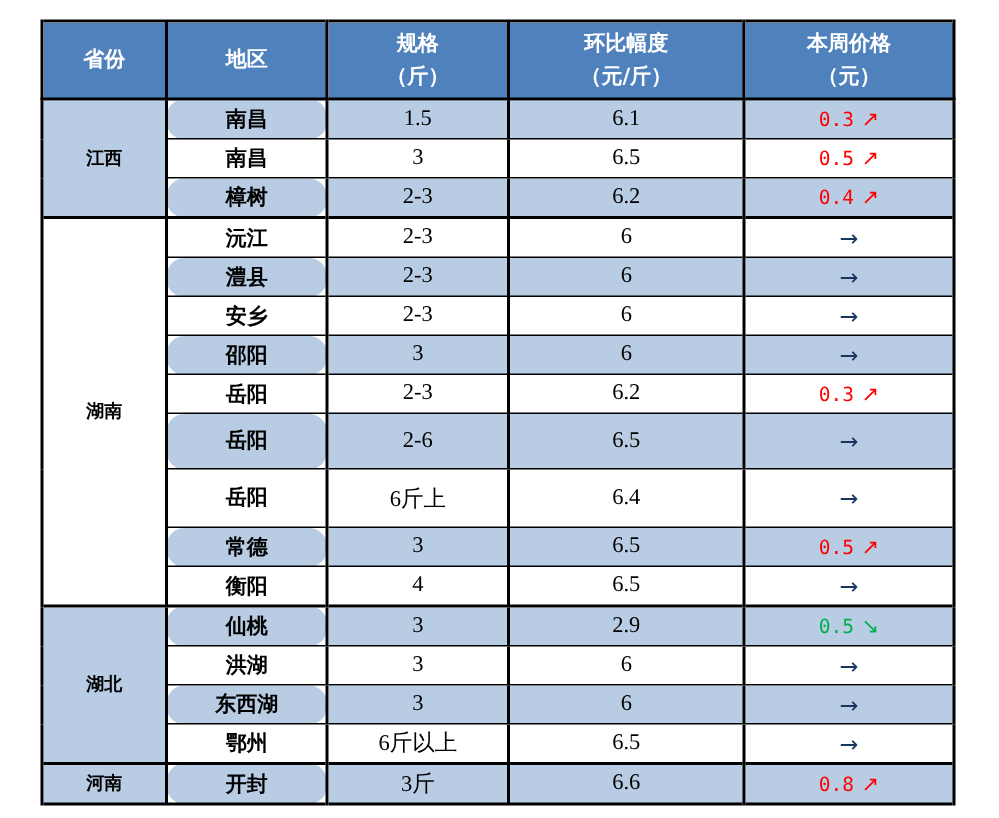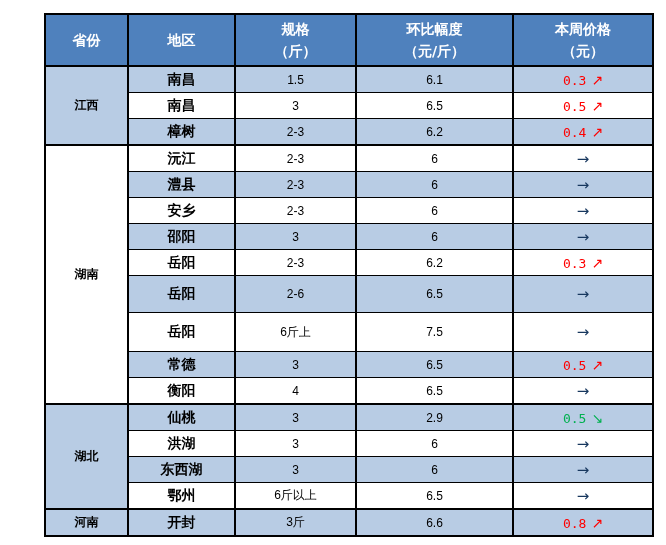--- a/index.html
+++ b/index.html
@@ -12,21 +12,21 @@
     --up:#FF0000;
     --down:#00B050;
     --flat:#17375E;
   }
   html,body{margin:0;padding:0;}
   body{
     width:666px;height:545px;background:#ffffff;position:relative;
     font-family:"DejaVu Sans","Liberation Sans",sans-serif;
     color:var(--text);
   }
-  .table-wrap{position:absolute;left:44px;top:13px;}
+  .table-wrap{position:absolute;left:27px;top:13px;}
   table{
     border-collapse:collapse;table-layout:fixed;width:608px;
     border:2px solid var(--border);
   }
   th,td{
     border:1px solid var(--border);
     border-left-width:2px;border-right-width:2px;
     text-align:center;vertical-align:middle;padding:0;
     overflow:hidden;
   }
@@ -36,22 +36,22 @@
     border-bottom-width:2px;
   }
   thead .hline{display:block;line-height:22px;}
   tbody td{height:25px;font-size:12px;}
   tbody tr:nth-child(odd) td{background:var(--row-alt-bg);}
   tbody tr:nth-child(even) td{background:var(--row-bg);}
   tbody tr.group-start td{border-top-width:2px;}
   tr[data-row="8"] td{height:36px;}
   tr[data-row="9"] td{height:38px;}
   td.province{font-size:12px;font-weight:bold;}
-  td.region{font-size:14px;font-weight:bold;}
-  td.num{font-family:Liberation Sans, sans-serif;font-size:12px;}
+  td.region{font-size:14px;font-weight:bold;border-radius:12px;}
+  td.num{font-family:Liberation Serif, serif;font-size:15px;}
   td.change{font-family:"DejaVu Sans Mono","Liberation Mono",monospace;font-size:13px;font-weight:normal;}
   td.change.up{color:var(--up);}
   td.change.down{color:var(--down);}
   td.change.flat{color:var(--flat);}
   td.change .arrow{margin-left:5px;font-family:"DejaVu Sans","Liberation Sans",sans-serif;font-size:14px;}
   td.change.flat .arrow{margin-left:0;font-size:15px;}
 </style>
 </head>
 <body>
 
@@ -139,21 +139,21 @@
         </tr>
         <tr data-row="8">
           <td class="region">岳阳</td>
           <td class="num">2-6</td>
           <td class="num">6.5</td>
           <td class="change flat"><span class="arrow">→</span></td>
         </tr>
         <tr data-row="9">
           <td class="region">岳阳</td>
           <td class="num">6斤上</td>
-          <td class="num">7.5</td>
+          <td class="num">6.4</td>
           <td class="change flat"><span class="arrow">→</span></td>
         </tr>
         <tr data-row="10">
           <td class="region">常德</td>
           <td class="num">3</td>
           <td class="num">6.5</td>
           <td class="change up"><span class="chg-val">0.5</span><span class="arrow">↗</span></td>
         </tr>
         <tr data-row="11">
           <td class="region">衡阳</td>

